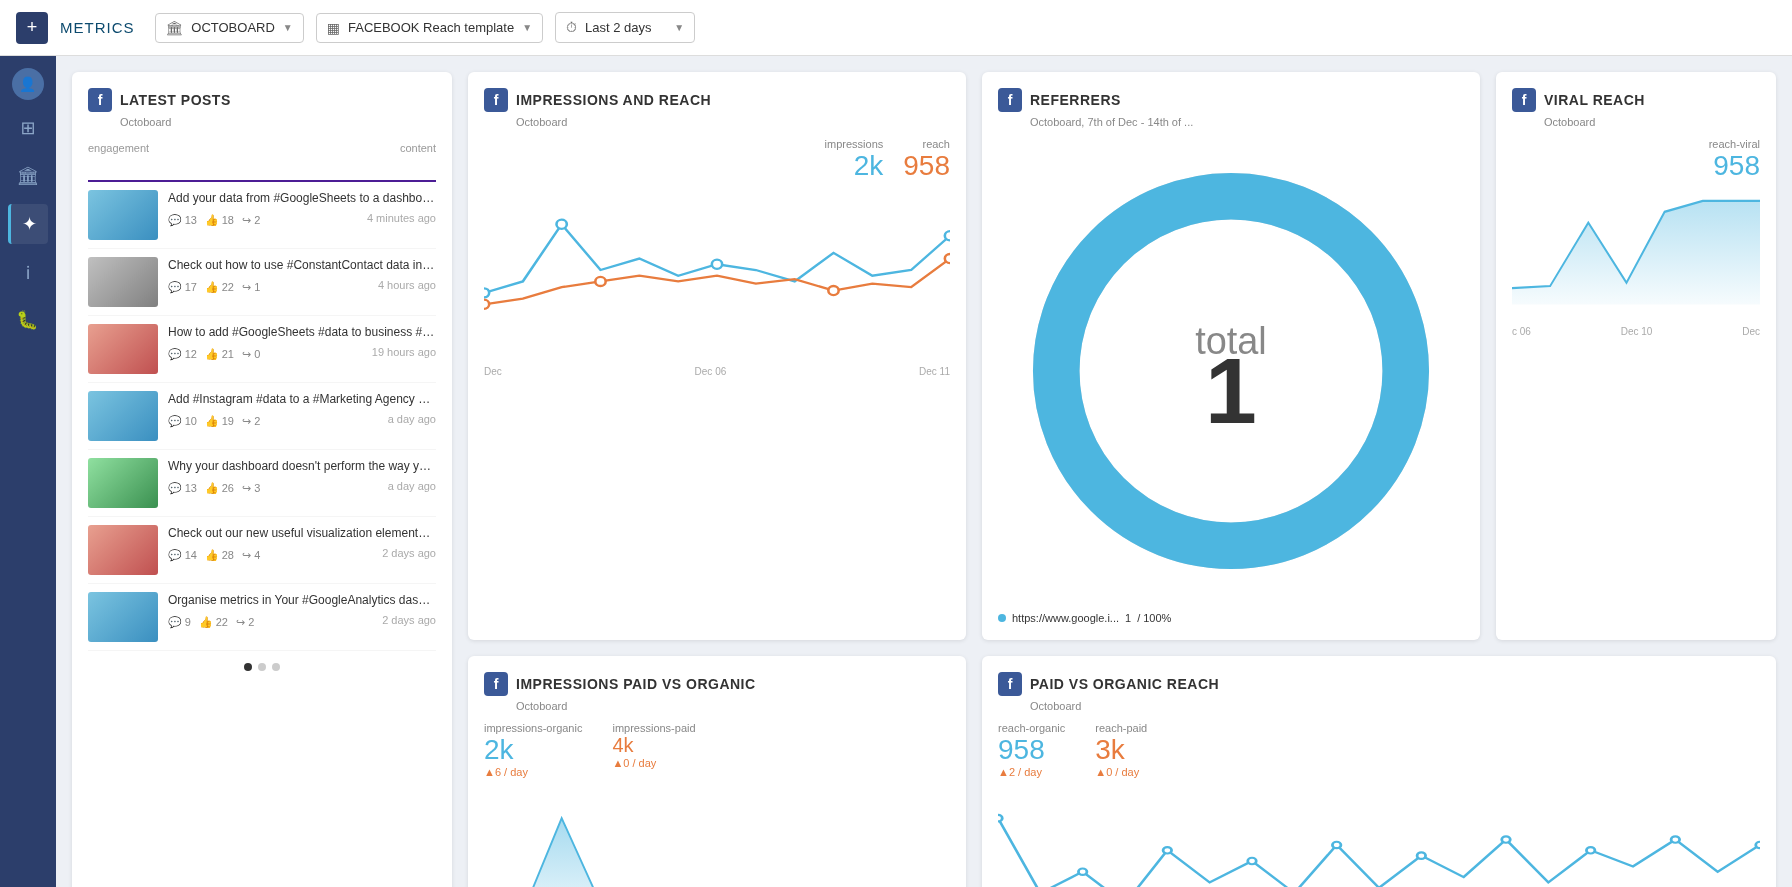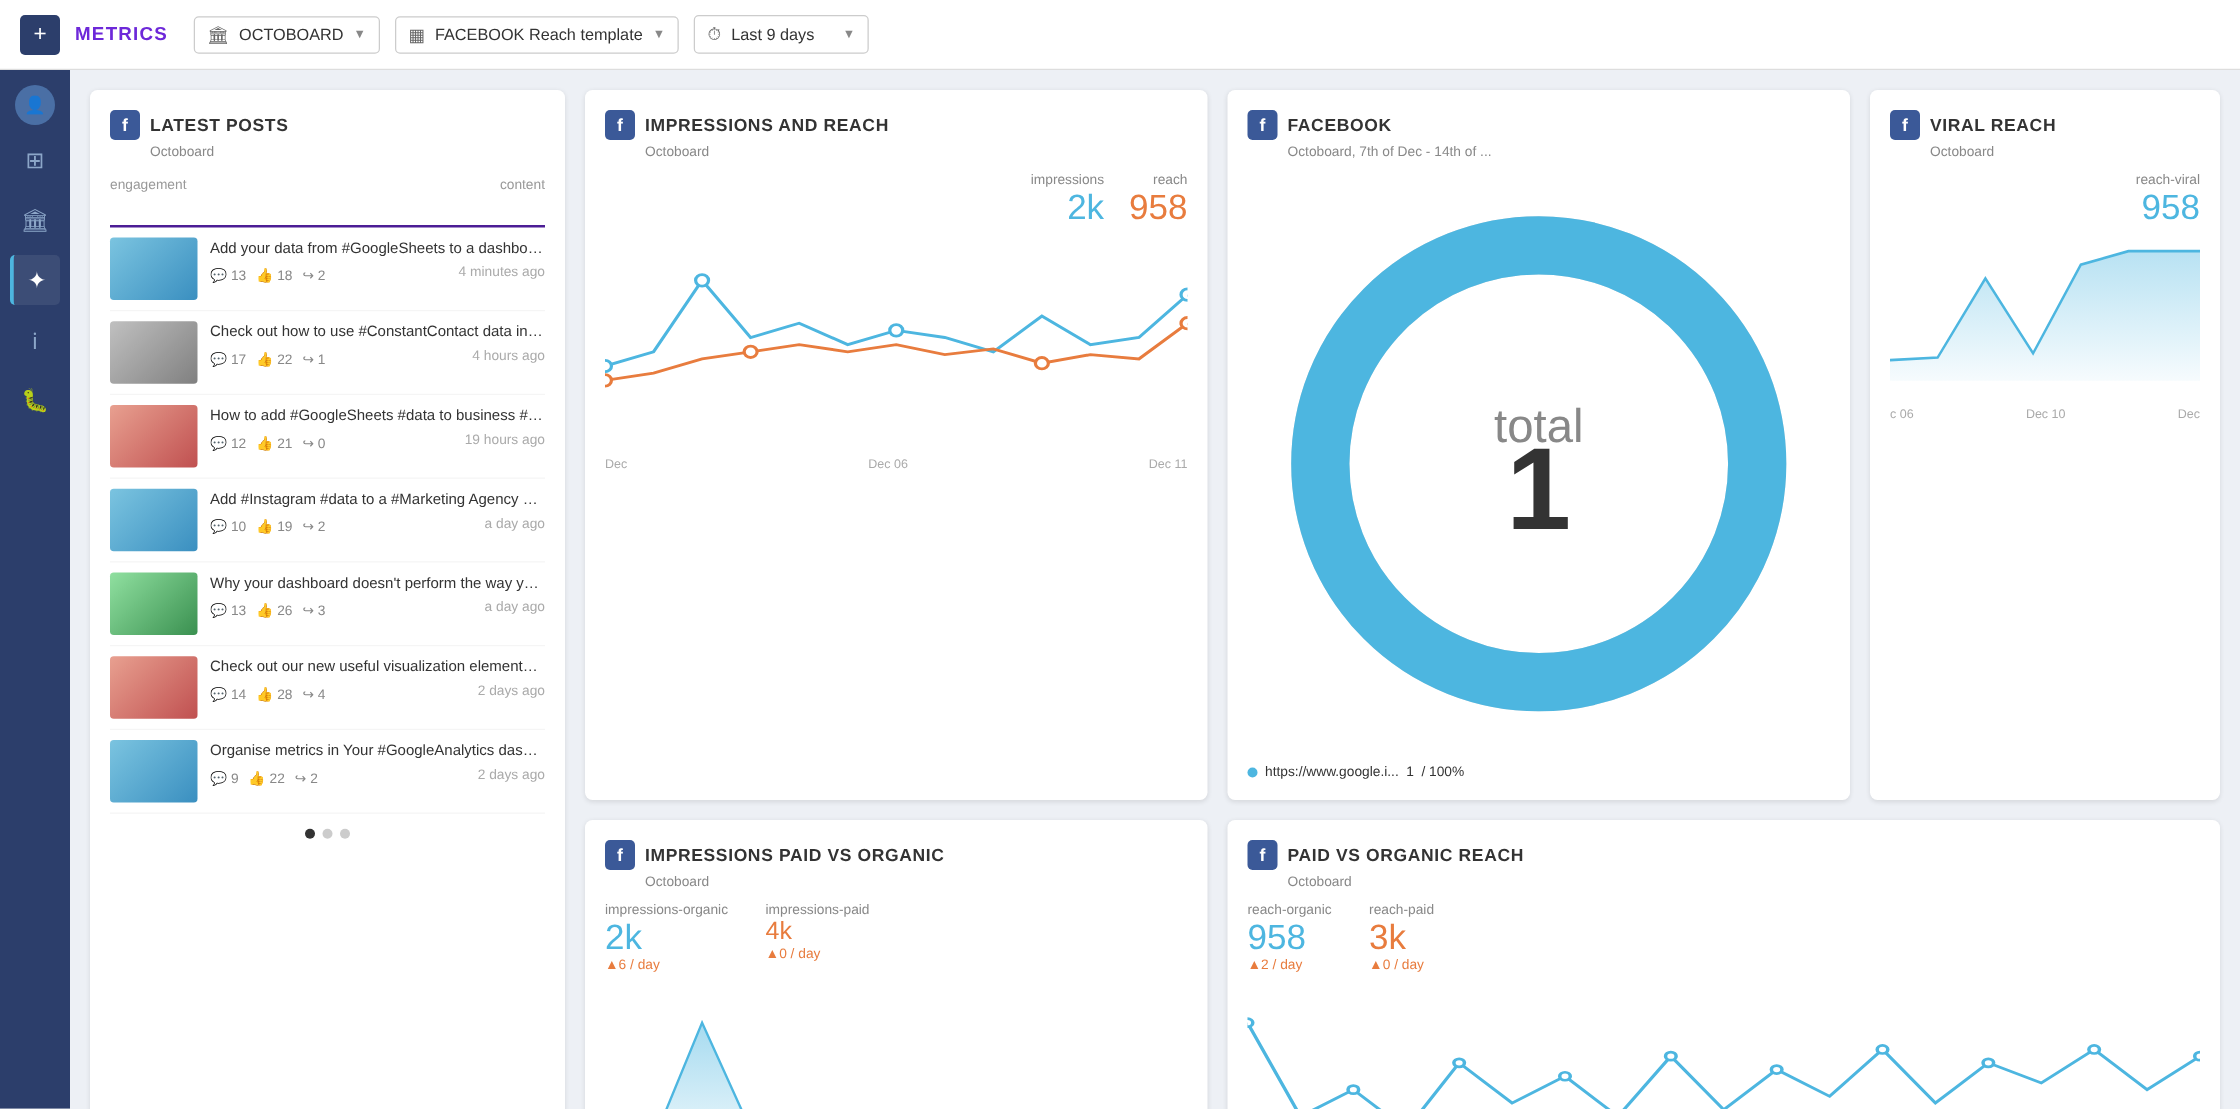--- a/index.html
+++ b/index.html
@@ -9,21 +9,21 @@
     .topbar {
       display: flex; align-items: center; background: #fff;
       height: 56px; padding: 0 16px; border-bottom: 1px solid #ddd; gap: 12px;
     }
     .topbar-add {
       background: #2c3e6b; color: #fff; border: none; border-radius: 4px;
       width: 32px; height: 32px; font-size: 18px; cursor: pointer;
       display: flex; align-items: center; justify-content: center;
     }
     .topbar-metrics {
-      font-weight: 700; font-size: 15px; color: #6d28d9; letter-spacing: 1px; margin-right: 8px;
+      font-weight: 400; font-size: 15px; color: #0c4a6e; letter-spacing: 1px; margin-right: 8px;
     }
     .topbar-select {
       display: flex; align-items: center; border: 1px solid #ccc; border-radius: 4px;
       padding: 6px 10px; background: #fff; cursor: pointer; gap: 8px; min-width: 140px;
     }
     .topbar-select .icon { color: #666; font-size: 14px; }
     .topbar-select .label { font-size: 13px; color: #333; flex: 1; }
     .topbar-select .arrow { color: #888; font-size: 10px; }
     .topbar-select.wide { min-width: 220px; }
 
@@ -144,21 +144,21 @@
   </div>
 
   <div class="topbar-select wide">
     <span class="icon">▦</span>
     <span class="label">FACEBOOK Reach template</span>
     <span class="arrow">▼</span>
   </div>
 
   <div class="topbar-select">
     <span class="icon">⏱</span>
-    <span class="label">Last 9 days</span>
+    <span class="label">Last 2 days</span>
     <span class="arrow">▼</span>
   </div>
 </div>
 
 <div class="layout">
 
   <div class="sidebar">
     <div class="sidebar-avatar">👤</div>
     <div class="sidebar-item">⊞</div>
     <div class="sidebar-item">🏛</div>
@@ -324,21 +324,21 @@
         <div class="chart-x-labels">
           <span>Dec</span>
           <span>Dec 06</span>
           <span>Dec 11</span>
         </div>
       </div>
 
       <div class="card referrers-card">
         <div class="card-header">
           <div class="fb-icon">f</div>
-          <span class="card-title">FACEBOOK</span>
+          <span class="card-title">REFERRERS</span>
         </div>
         <div class="card-subtitle">Octoboard, 7th of Dec - 14th of ...</div>
         <div class="donut-container">
           <svg width="160" height="160" viewBox="0 0 160 160">
             <circle cx="80" cy="80" r="60" fill="none" stroke="#e0e0e0" stroke-width="16"></circle>
             <circle cx="80" cy="80" r="60" fill="none" stroke="#4db6e0" stroke-width="16" stroke-dasharray="377" stroke-dashoffset="0" stroke-linecap="butt" transform="rotate(-90 80 80)"></circle>
             <text x="80" y="74" text-anchor="middle" font-size="13" fill="#888">total</text>
             <text x="80" y="98" text-anchor="middle" font-size="32" font-weight="700" fill="#333">1</text>
           </svg>
         </div>

